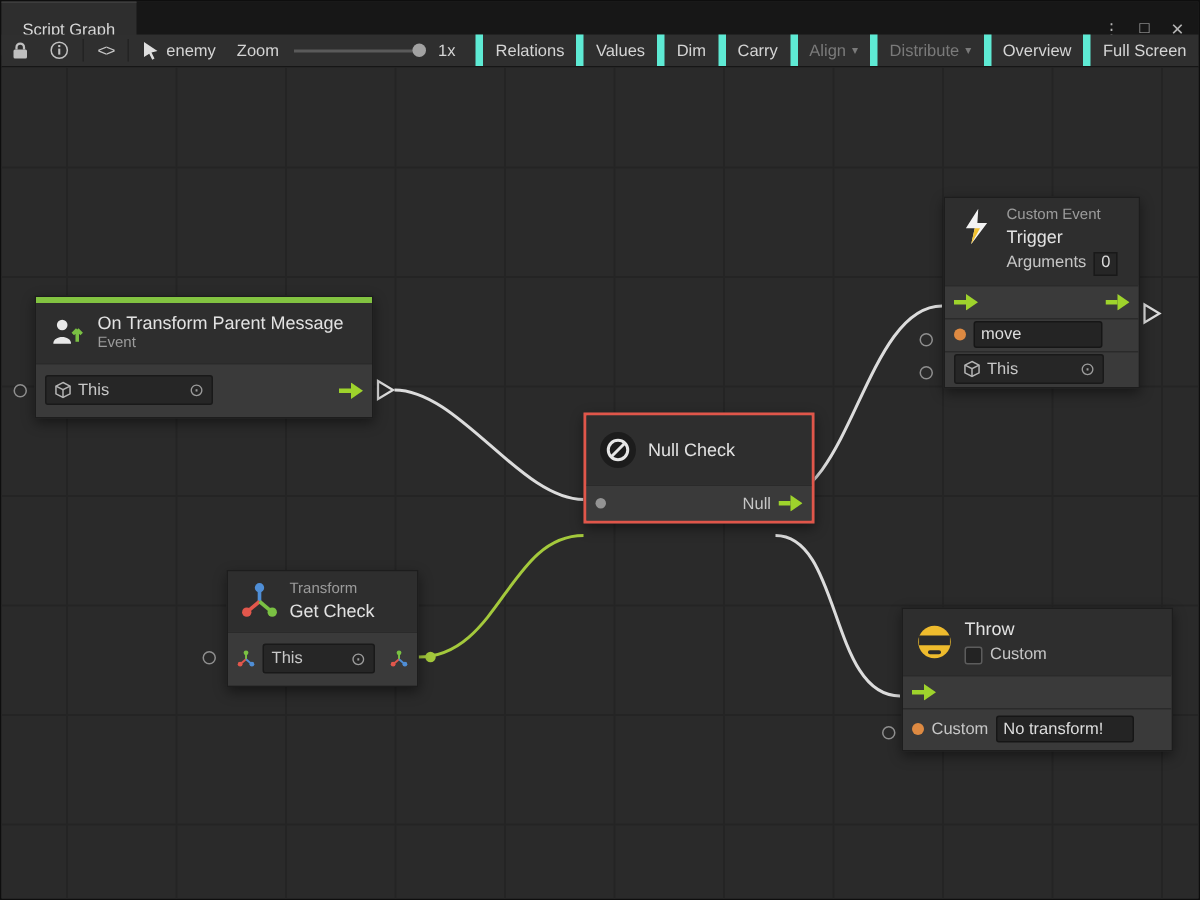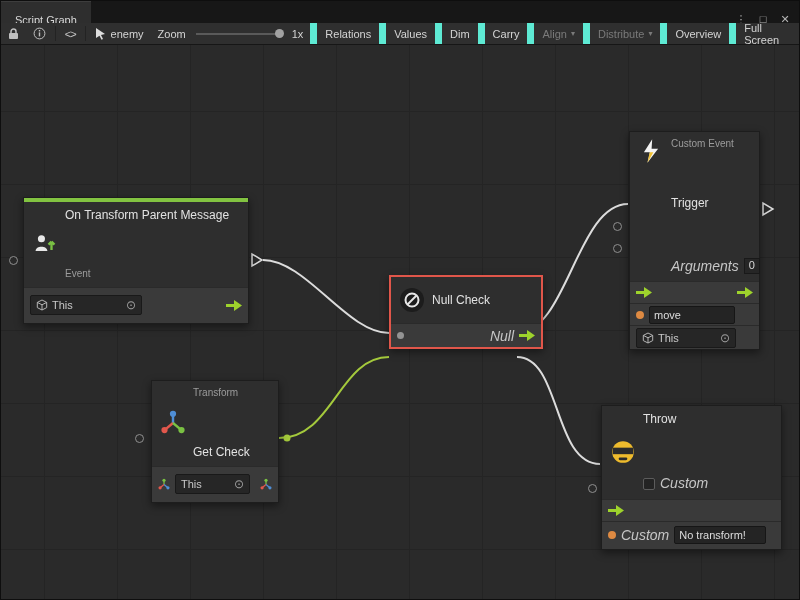--- a/index.html
+++ b/index.html
@@ -11,54 +11,54 @@
   .tabbar { position:absolute; top:0; left:0; right:0; height:36px; background:#171717; display:flex; align-items:stretch; }
   .tab { background:#2e2e2e; color:#d8d8d8; padding:0 14px; display:flex; align-items:center; font-size:11px; border-top:1px solid #3d3d3d; }
   .tab-spacer { flex:1; }
   .win-btns { display:flex; align-items:center; gap:6px; padding-right:6px; color:#b4b4b4; }
   .win-btn { width:16px; height:16px; display:flex; align-items:center; justify-content:center; font-size:11px; cursor:default; }
 
   
   .toolbar { position:absolute; top:22px; left:0; right:0; height:22px; background:#2f2f2f; border-bottom:1px solid #161616; display:flex; align-items:stretch; font-size:11px; }
   .tb-item { display:flex; align-items:center; padding:0 7px; color:#d4d4d4; }
   .tb-sep { width:1px; background:#232323; margin:3px 2px; }
-  .tb-btn { display:flex; align-items:center; padding:0 8px; border-left:7px solid #5eead4; }
+  .tb-btn { display:flex; align-items:center; padding:0 8px; border-left:5px solid #5eead4; }
   .tb-btn.disabled { color:#7a7a7a; }
   .tb-spacer { flex:1; }
   .code-icon { font-size:11px; letter-spacing:-1px; color:#c6c6c6; }
   .zoom-track { width:84px; height:2px; background:#5a5a5a; position:relative; margin:0 4px; }
   .zoom-handle { position:absolute; right:-4px; top:-4px; width:9px; height:9px; border-radius:50%; background:#a2a2a2; }
   .dd-arrow { font-size:8px; margin-left:4px; }
 
   
   .canvas { position:absolute; top:44px; left:0; right:0; bottom:0; background-color:#2a2a2a;
     background-image:linear-gradient(#242424 1px, transparent 1px), linear-gradient(90deg,#242424 1px, transparent 1px);
     background-size:73px 73px; background-position:-30px -7px; overflow:hidden; }
   .wires { position:absolute; inset:0; z-index:1; pointer-events:none; }
   .wires path, .wires polygon { pointer-events:stroke; }
 
   
   .node { position:absolute; z-index:2; background:#333333; border:1px solid #1d1d1d; box-shadow:0 3px 8px rgba(0,0,0,.45); color:#cccccc; }
   .node.selected { border:2px solid #e0564a; }
   .node-strip { height:4px; background:#82c341; }
   .node-header { background:#2e2e2e; display:flex; align-items:center; gap:7px; padding:6px 8px; }
-  .hdr-col { display:flex; flex-direction:column; line-height:1.25;gap:45px; }
+  .hdr-col { display:flex; flex-direction:column; line-height:1.25; }
   .hdr-cat { font-size:10px; color:#9c9c9c; }
   .hdr-title { font-size:12px; color:#e2e2e2; }
   .row { background:#3a3a3a; border-top:1px solid #2a2a2a; display:flex; align-items:center; padding:0 6px; gap:5px; }
   .spacer { flex:1; }
   .pill { background:#262626; border:1px solid #191919; border-radius:2px; height:20px; display:flex; align-items:center; gap:4px; padding:0 5px; color:#c8c8c8; font-size:11px; }
   .pill .target { margin-left:auto; color:#9c9c9c; font-size:12px; }
   .tfield { background:#242424; border:1px solid #161616; border-radius:2px; height:18px; color:#dddddd; font-size:11px; padding:0 4px; font-family:"Liberation Sans", sans-serif; }
   .valbox { background:#262626; border:1px solid #191919; width:16px; height:16px; display:flex; align-items:center; justify-content:center; font-size:11px; color:#d8d8d8; }
   .checkbox { width:12px; height:12px; background:#232323; border:1px solid #5c5c5c; border-radius:2px; }
   .dot-orange { width:8px; height:8px; border-radius:50%; background:#de8a42; flex:none; }
   .dot-gray { width:7px; height:7px; border-radius:50%; background:#939393; flex:none; }
   .port-circle { position:absolute; z-index:2; width:9px; height:9px; border:1.5px solid #8f8f8f; border-radius:50%; background:transparent; }
-  .label-sm { font-size:14px; color:#c6c6c6;font-style:italic; }
+  .label-sm { font-size:11px; color:#c6c6c6; }
   .icon-badge { width:26px; height:26px; flex:none; }
 </style>
 </head>
 <body>
 
 <div class="window">
 
   <div class="tabbar">
     <div class="tab">
       <span>Script Graph</span>

